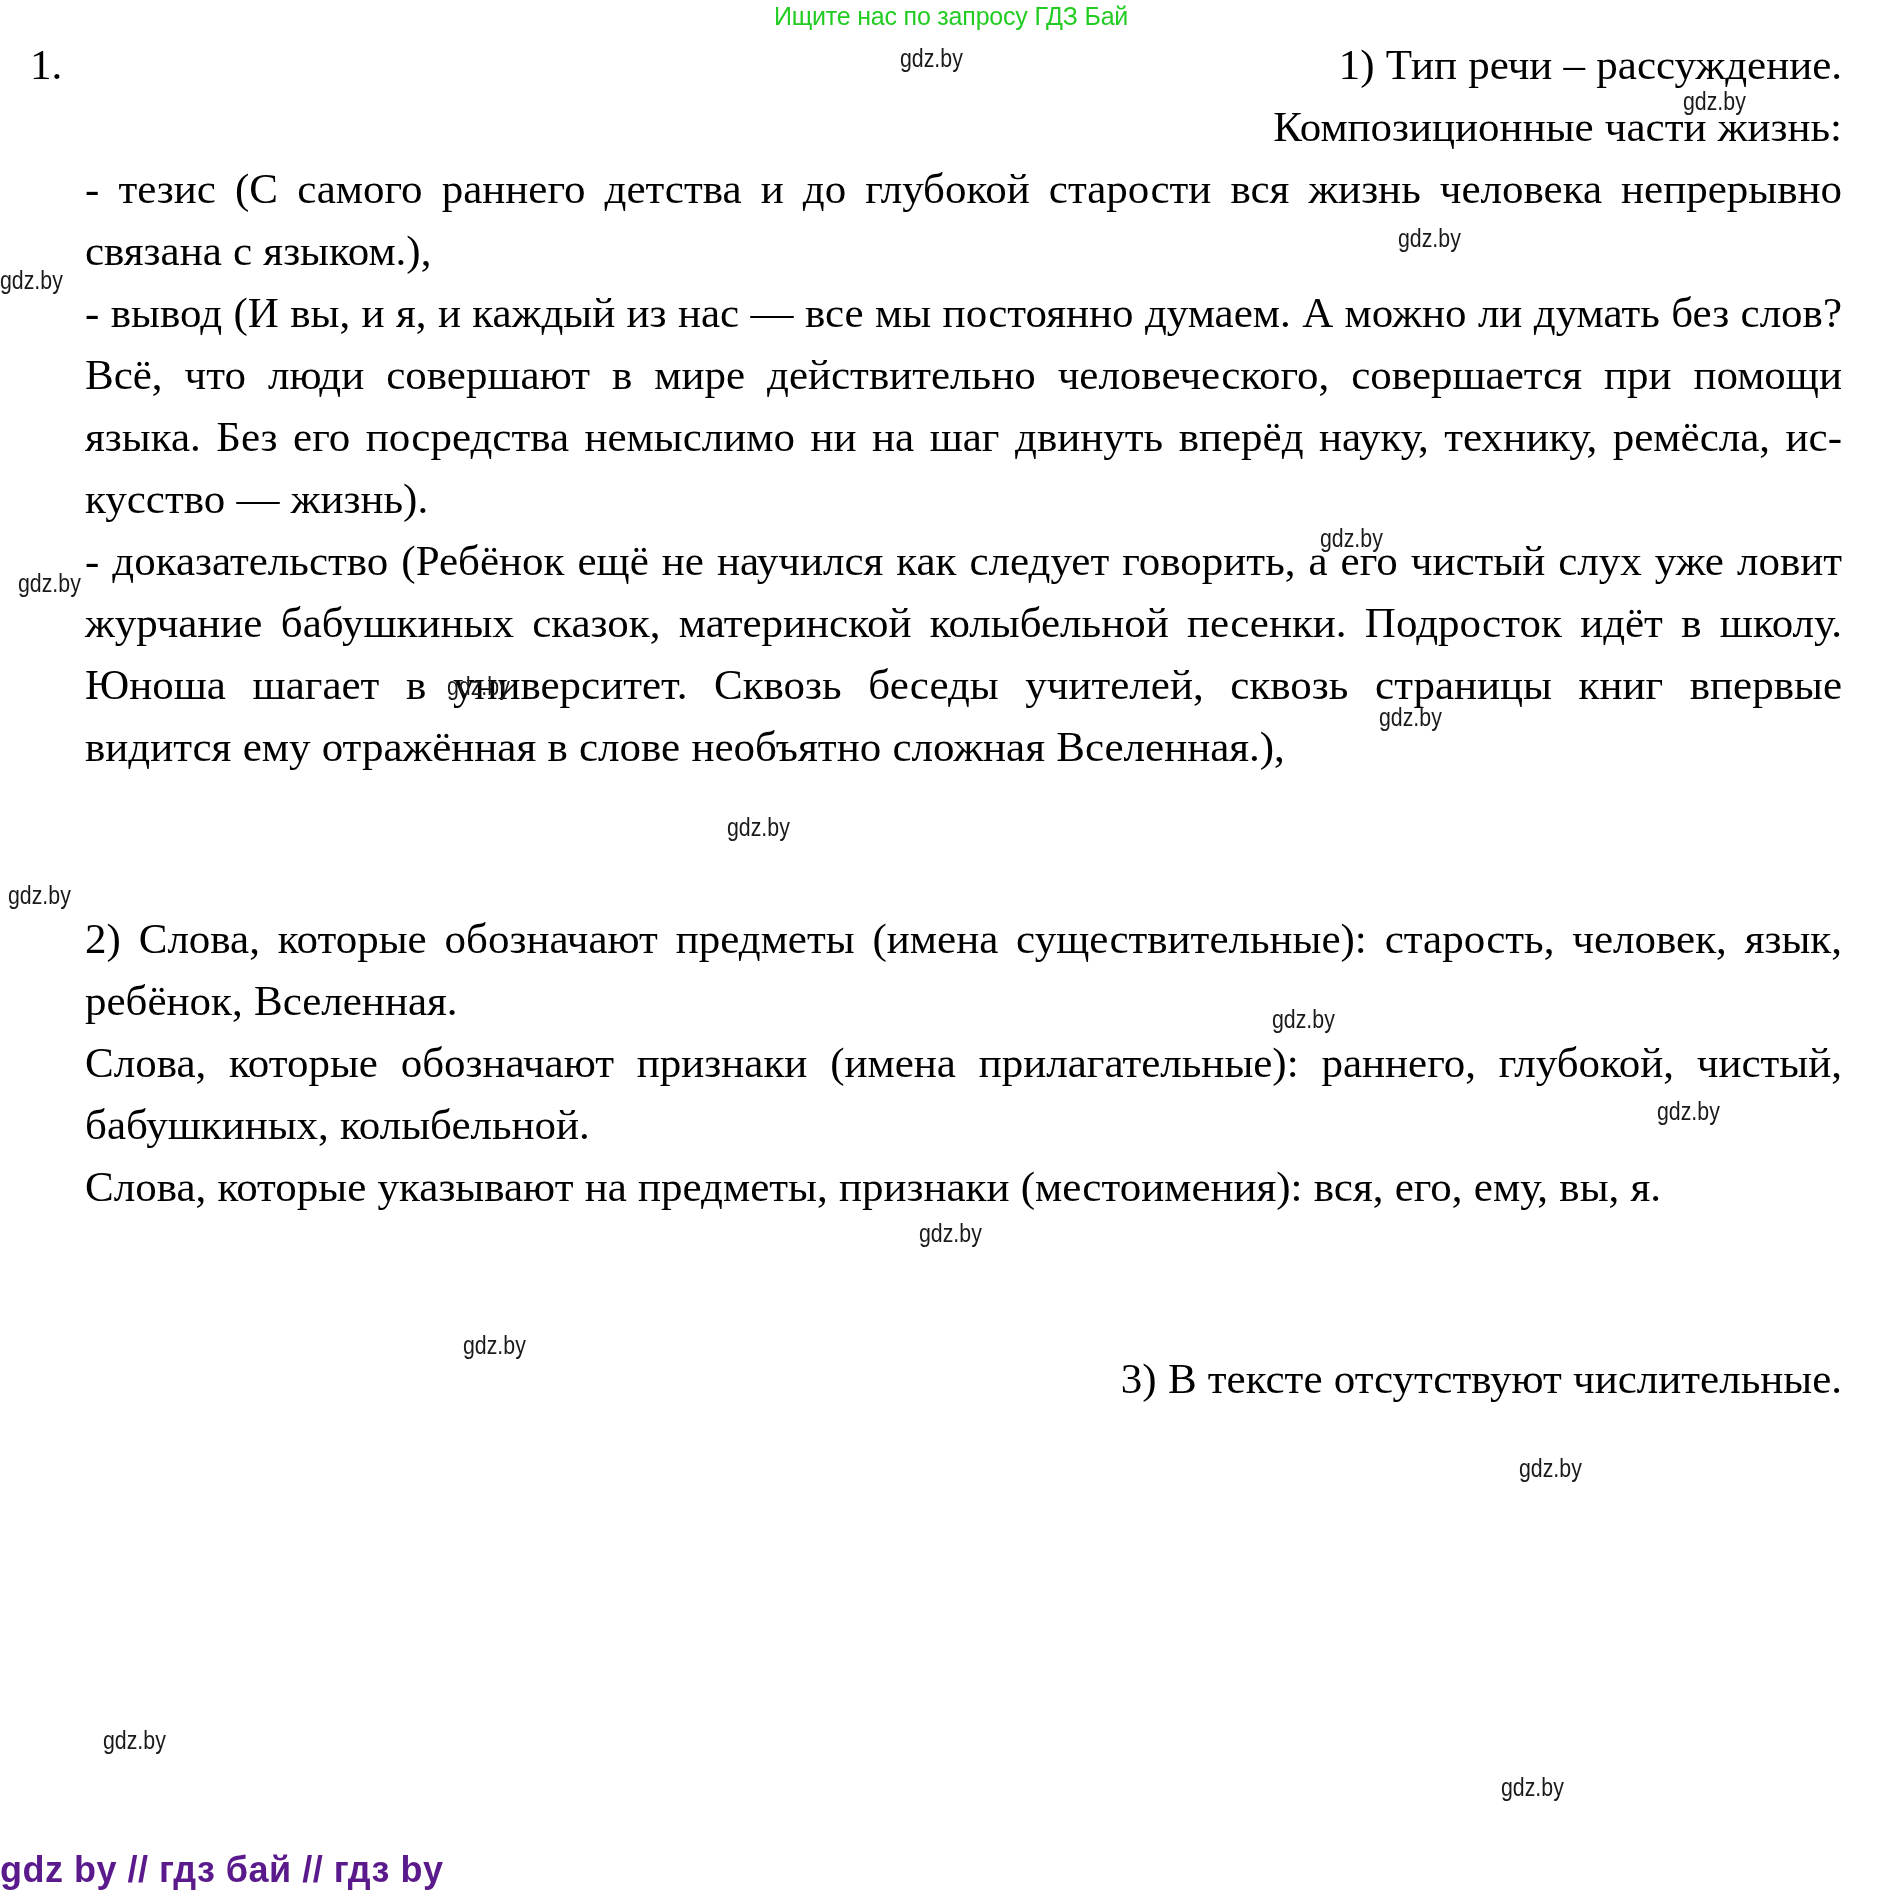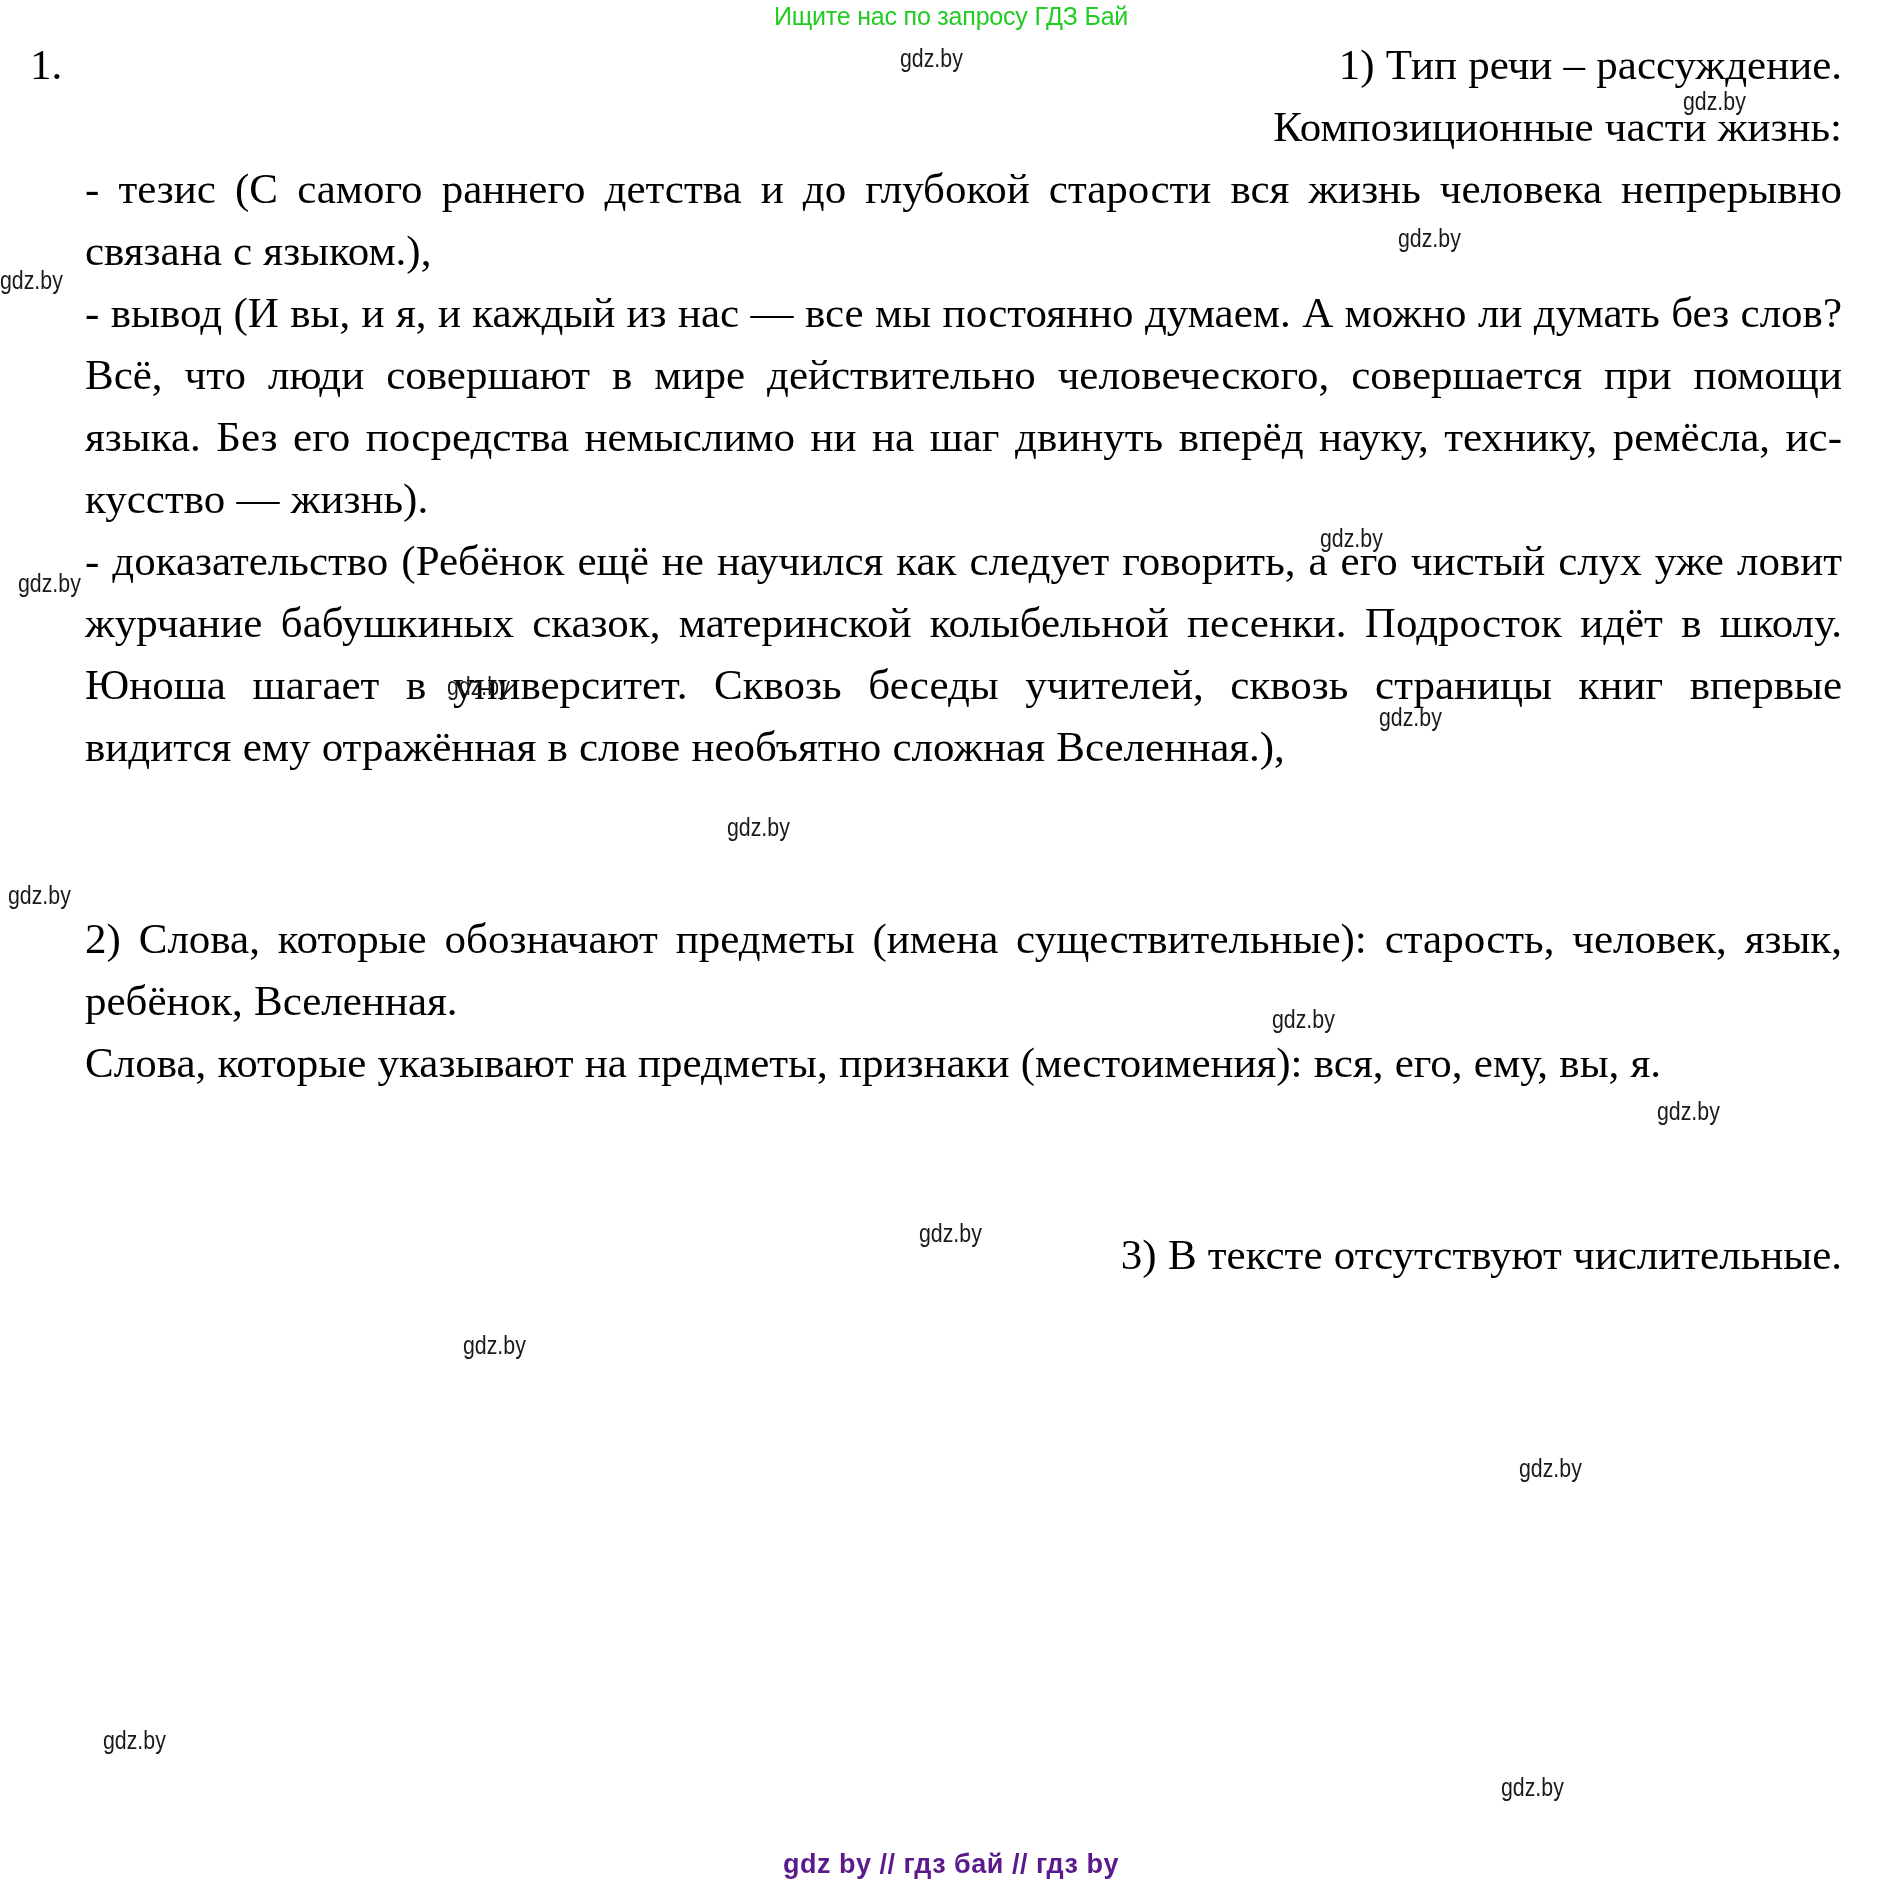--- a/index.html
+++ b/index.html
@@ -81,23 +81,22 @@
     pointer-events: none;
   }
   .wm.lg { font-size: 26px; }
 
   
   .footer-link {
     position: absolute;
     top: 1849px;
     left: 0;
     width: 100%;
-    text-align: center;
     font-family: "Liberation Sans", "DejaVu Sans", sans-serif;
-    font-size: 27px;
+    font-size: 36px;
     font-weight: 600;
     color: #5b1a8c;
     letter-spacing: 0.5px;
     white-space: nowrap;
   }
 </style>
 </head>
 <body>
 
 <div class="page">
@@ -118,20 +117,21 @@
         <p class="para">- тезис (С самого раннего детства и до глубокой старости вся жизнь че­ловека непрерывно связана с языком.),</p>
 
         <p class="para">- вывод (И вы, и я, и каждый из нас — все мы постоянно думаем. А можно ли думать без слов? Всё, что люди совершают в мире действи­тельно человеческого, совершается при помощи языка. Без его посред­ства немыслимо ни на шаг двинуть вперёд науку, технику, ремёсла, ис­кусство — жизнь).</p>
 
         <p class="para">- доказательство (Ребёнок ещё не научился как следует говорить, а его чистый слух уже ловит журчание бабушкиных сказок, материнской ко­лыбельной песенки. Подросток идёт в школу. Юноша шагает в универ­ситет. Сквозь беседы учителей, сквозь страницы книг впервые видится ему отражённая в слове необъятно сложная Вселенная.),</p>
 
         <div class="gap-xl"></div>
 
         <p class="para">2) Слова, которые обозначают предметы (имена существительные): старость, человек, язык, ребёнок, Вселенная.</p>
 
+        <p class="para"> Слова, которые обозначают признаки (имена прилагательные): ранне­го, глубокой, чистый, бабушкиных, колыбельной.</p>
 
 
         <p class="para">Слова, которые указывают на предметы, признаки (местоимения): вся, его, ему, вы, я.</p>
 
         <div class="gap-xl"></div>
 
         <p class="para nojust">3) В тексте отсутствуют числительные.</p>
 
       </div>
     </div>

